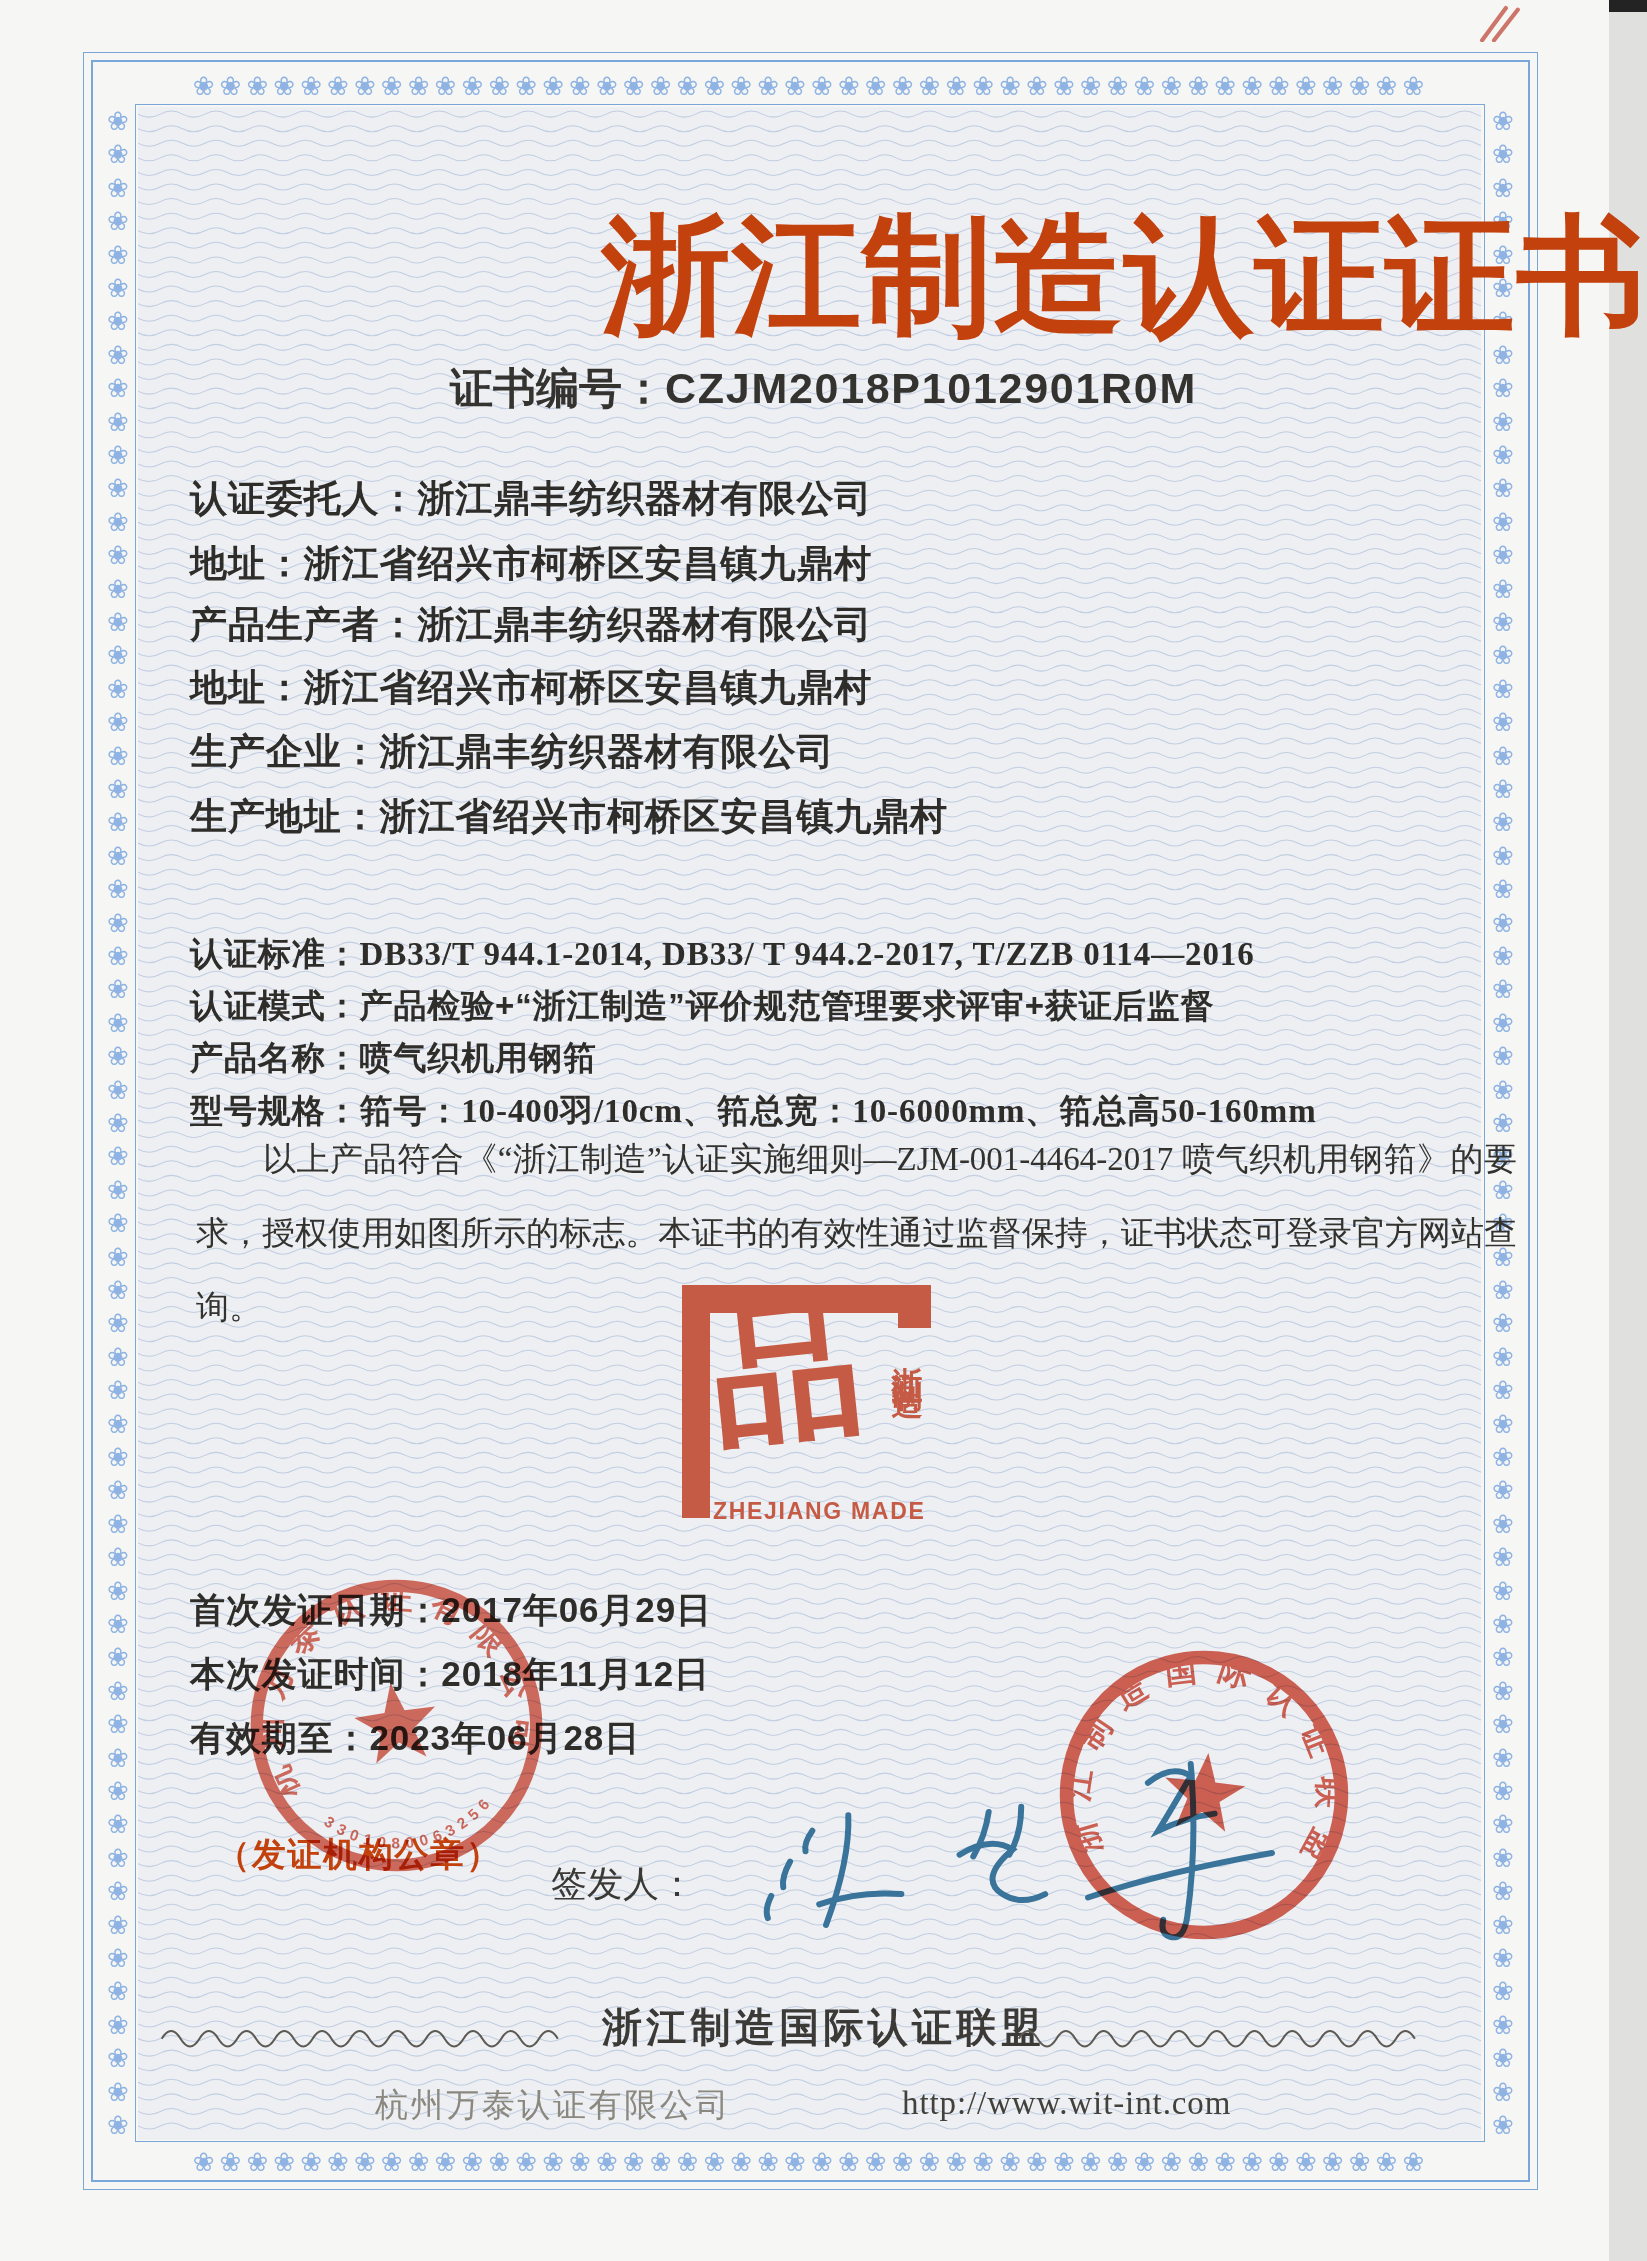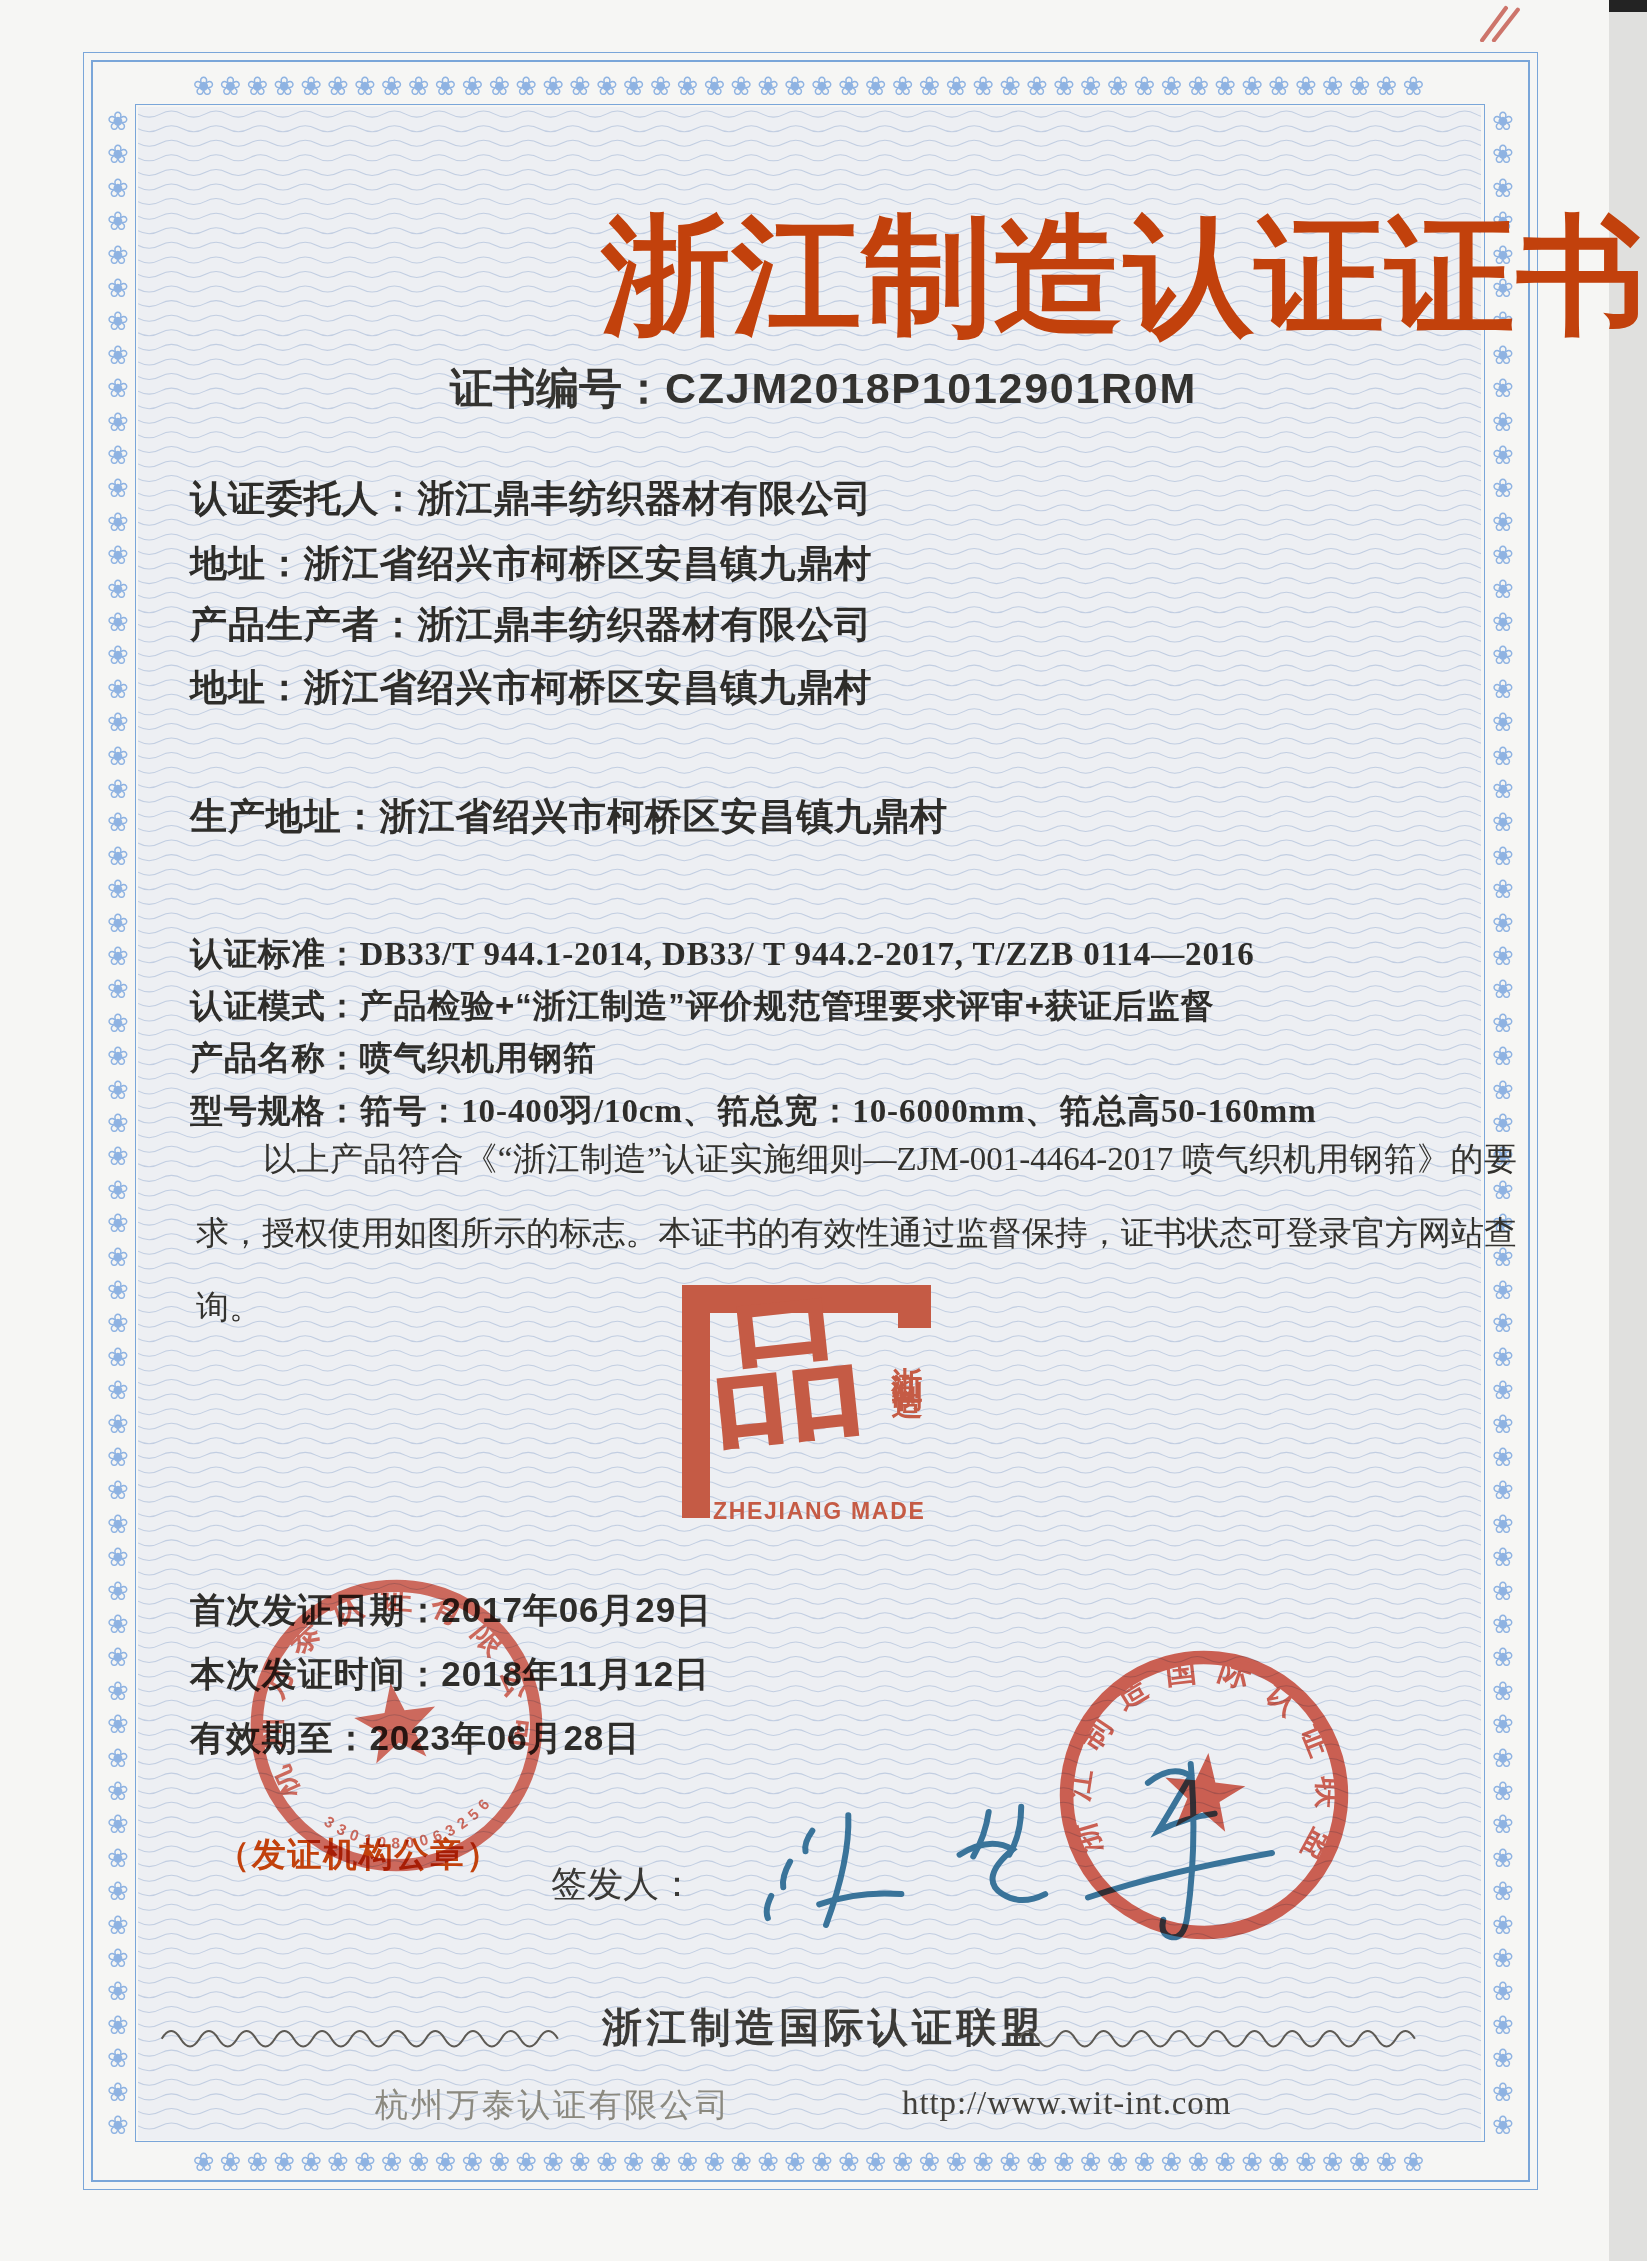--- a/index.html
+++ b/index.html
@@ -229,20 +229,21 @@
 
   <div class="title">浙江制造认证证书</div>
   <div class="certno">
     <span>证书编号：</span><span class="num">CZJM2018P1012901R0M</span>
   </div>
 
   <div class="row" style="top:474px"><span>认证委托人：</span><span>浙江鼎丰纺织器材有限公司</span></div>
   <div class="row" style="top:539px"><span>地址：</span><span>浙江省绍兴市柯桥区安昌镇九鼎村</span></div>
   <div class="row" style="top:600px"><span>产品生产者：</span><span>浙江鼎丰纺织器材有限公司</span></div>
   <div class="row" style="top:663px"><span>地址：</span><span>浙江省绍兴市柯桥区安昌镇九鼎村</span></div>
+  <div class="row" style="top:727px"><span>生产企业：</span><span>浙江鼎丰纺织器材有限公司</span></div>
   <div class="row" style="top:792px"><span>生产地址：</span><span>浙江省绍兴市柯桥区安昌镇九鼎村</span></div>
 
   <div class="row spec" style="top:896px"><span>认证标准：</span><span class="serifv">DB33/T 944.1-2014, DB33/ T 944.2-2017, T/ZZB 0114—2016</span></div>
   <div class="row spec" style="top:1000px"><span>产品名称：</span><span>喷气织机用钢筘</span></div>
   <div class="row spec" style="top:948px"><span>认证模式：</span><span>产品检验+“浙江制造”评价规范管理要求评审+获证后监督</span></div>
   <div class="row spec" style="top:1053px"><span>型号规格：</span><span class="serifv">筘号：10-400羽/10cm、筘总宽：10-6000mm、筘总高50-160mm</span></div>
 
   <div class="statement">以上产品符合《“浙江制造”认证实施细则—ZJM-001-4464-2017 喷气织机用钢筘》的要求，授权使用如图所示的标志。本证书的有效性通过监督保持，证书状态可登录官方网站查询。</div>
 
   <div class="logo">

